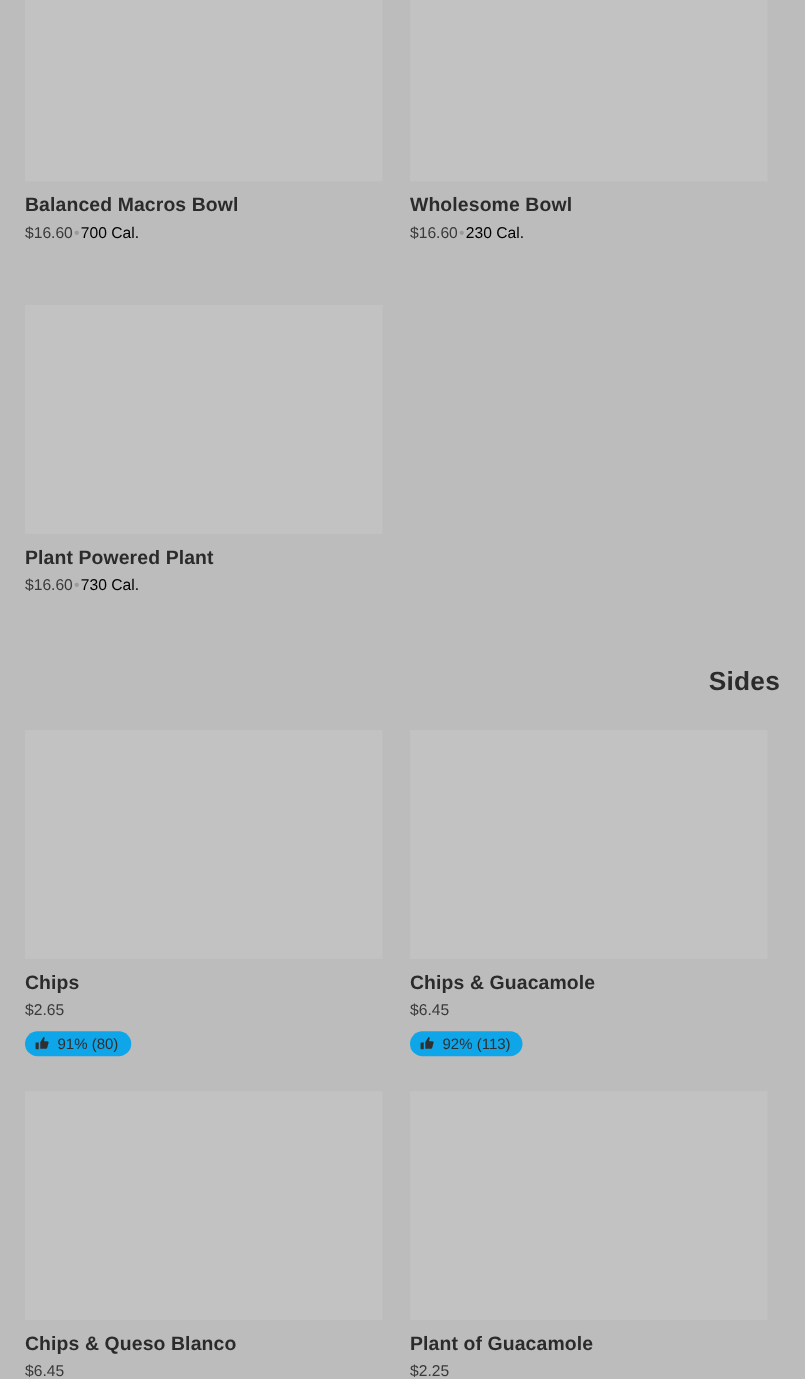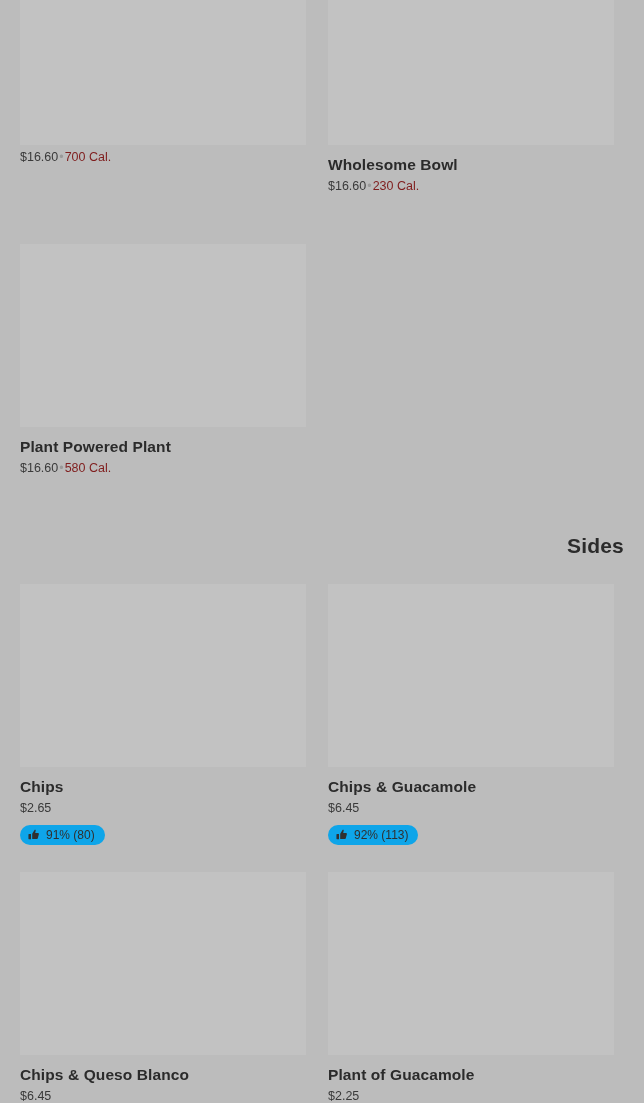--- a/index.html
+++ b/index.html
@@ -54,21 +54,21 @@
   }
 
   .card-meta {
     font-size: 12.5px;
     color: #3a3a3a;
     margin-top: 5px;
     line-height: 15px;
     white-space: nowrap;
   }
   .meta-cal {
-    color: #7f1d1d;
+    color: #000000;
     text-align: right;
   }
   .meta-dot {
     color: #9a9a9a;
     padding: 0 1px;
   }
 
   .rating-badge {
     display: inline-flex;
     align-items: center;
@@ -106,33 +106,34 @@
 </style>
 </head>
 <body>
 
 <div class="page">
 
   <div class="menu-grid">
 
     <div class="menu-card">
       <div class="card-photo clip"></div>
+      <div class="card-title">Balanced Macros Bowl</div>
       <div class="card-meta"><span>$16.60</span><span class="meta-dot">•</span><span class="meta-cal">700 Cal.</span></div>
     </div>
 
     <div class="menu-card">
       <div class="card-photo clip"></div>
       <div class="card-title">Wholesome Bowl</div>
       <div class="card-meta"><span>$16.60</span><span class="meta-dot">•</span><span class="meta-cal">230 Cal.</span></div>
     </div>
 
     <div class="menu-card" style="margin-top:38px;">
       <div class="card-photo tall"></div>
       <div class="card-title">Plant Powered Plant</div>
-      <div class="card-meta"><span>$16.60</span><span class="meta-dot">•</span><span class="meta-cal">580 Cal.</span></div>
+      <div class="card-meta"><span>$16.60</span><span class="meta-dot">•</span><span class="meta-cal">730 Cal.</span></div>
     </div>
 
     <div></div>
   </div>
 
   <div class="section-gap-top"></div>
   <div class="section-heading">Sides</div>
   <div class="section-gap-bottom"></div>
 
   <div class="menu-grid">

